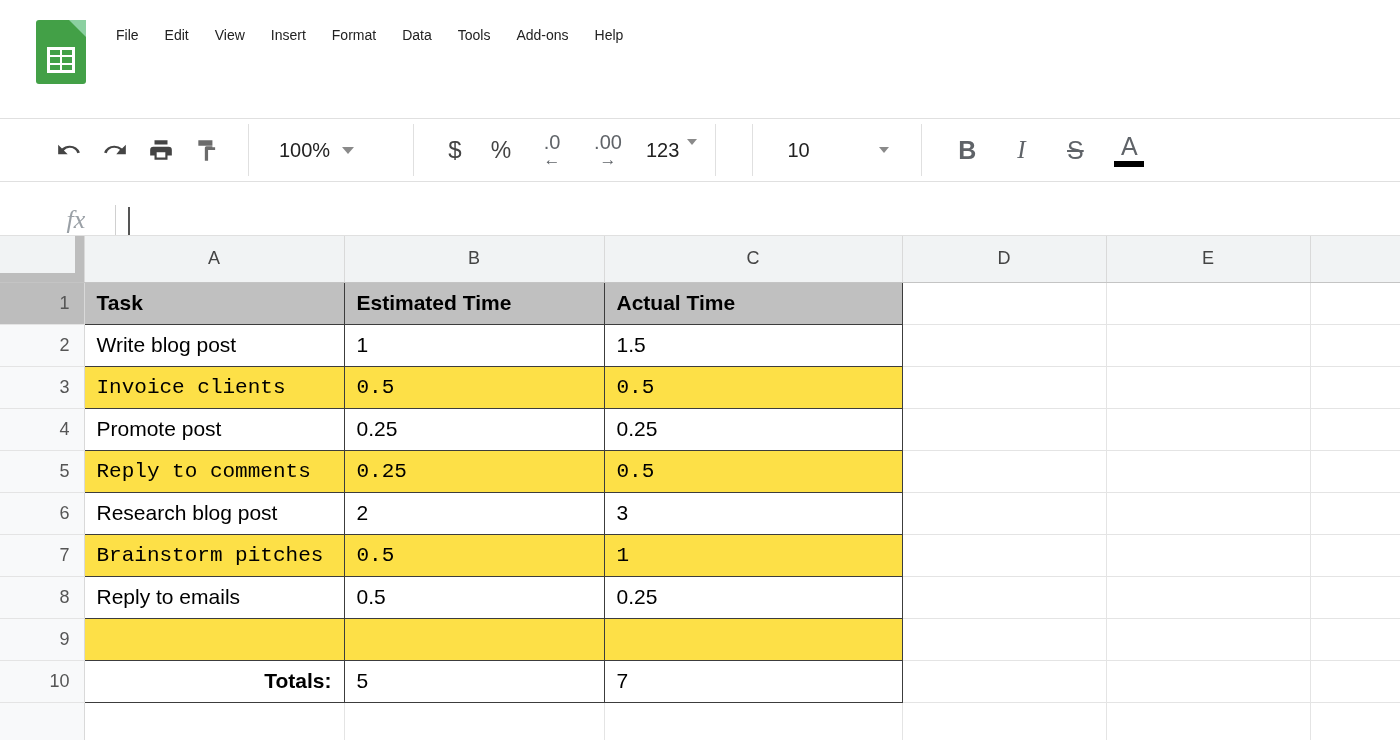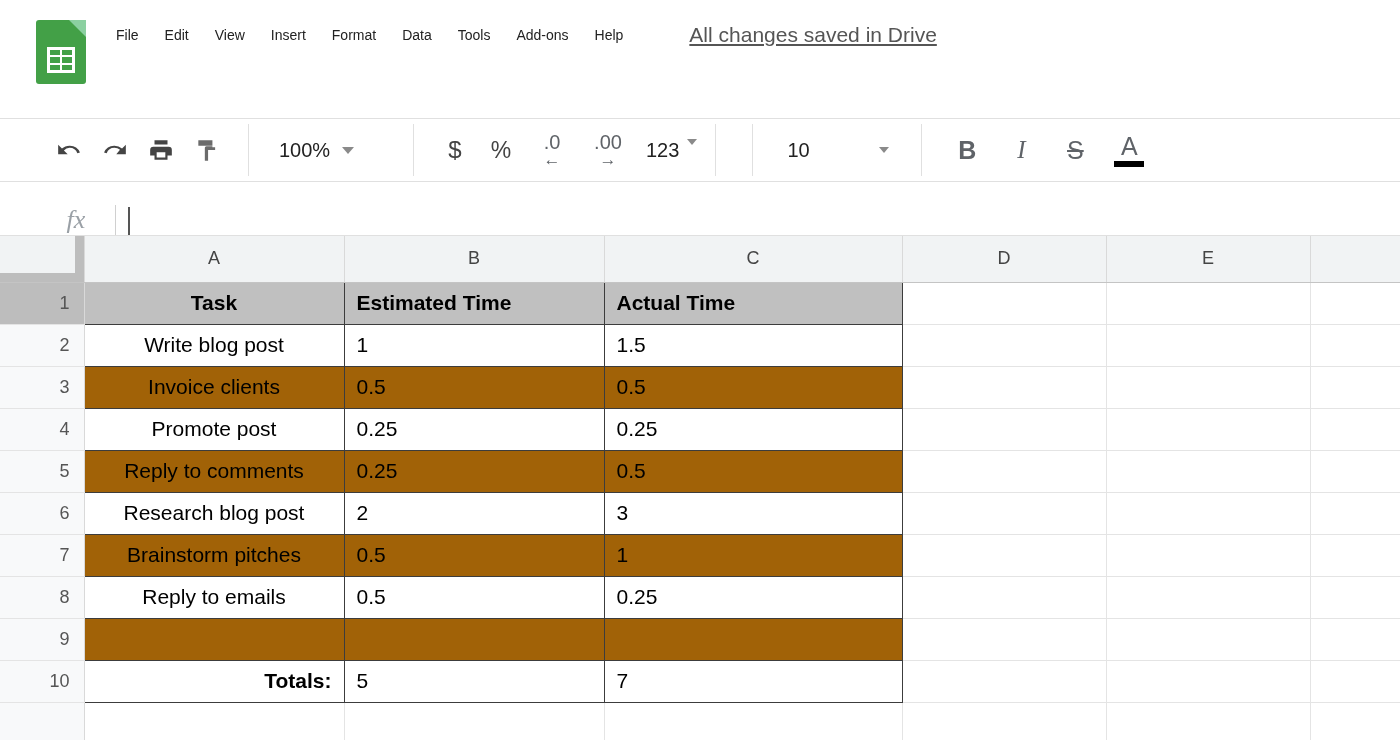--- a/index.html
+++ b/index.html
@@ -140,31 +140,31 @@
   }
   .row-head.sel { background: #bdbdbd; }
 
   td.cell {
     font-size: 21px; color: #000; height: 42px;
     border-right: 1px solid #e4e4e4;
     border-bottom: 1px solid #e4e4e4;
     padding: 0 12px !important;
     background: #fff;
   }
-  td.cell.band { background: #a16207; }
+  td.cell.band { background: #fde047; font-family: Liberation Mono, monospace; }
   td.in-table {
     border-right: 1px solid #3c3c3c;
     border-bottom: 1px solid #3c3c3c;
     border-left: 1px solid #3c3c3c;
     border-top: 1px solid #3c3c3c;
   }
   td.hdr-cell {
     background: #c0c0c0 !important; font-weight: bold; color: #000;
   }
-  .ta-left { text-align: center; }
+  .ta-left { text-align: left; }
   .ta-center { }
   .ta-right { text-align: right; }
   .bold { font-weight: bold; }
 </style>
 </head>
 <body>
 
 <div class="header">
   <div class="logo-wrap">
     <div class="sheets-logo">
@@ -185,21 +185,20 @@
     <div class="menu-row">
       <div class="menu-item">File</div>
       <div class="menu-item">Edit</div>
       <div class="menu-item">View</div>
       <div class="menu-item">Insert</div>
       <div class="menu-item">Format</div>
       <div class="menu-item">Data</div>
       <div class="menu-item">Tools</div>
       <div class="menu-item">Add-ons</div>
       <div class="menu-item">Help</div>
-      <div class="save-status">All changes saved in Drive</div>
     </div>
   </div>
 </div>
 
 <div class="toolbar">
 
   <div class="tb-group">
     <div class="tb-btn">
       <svg viewBox="0 0 24 24" width="26" height="26">
           <path d="M12.5 8c-2.7 0-5.2 1-7 2.7L2 7.2V16h8.8l-3.5-3.5A7.6 7.6 0 0112.5 10a7.6 7.6 0 017.2 5.1l2.4-.8A10.1 10.1 0 0012.5 8z" fill="#444"></path>

